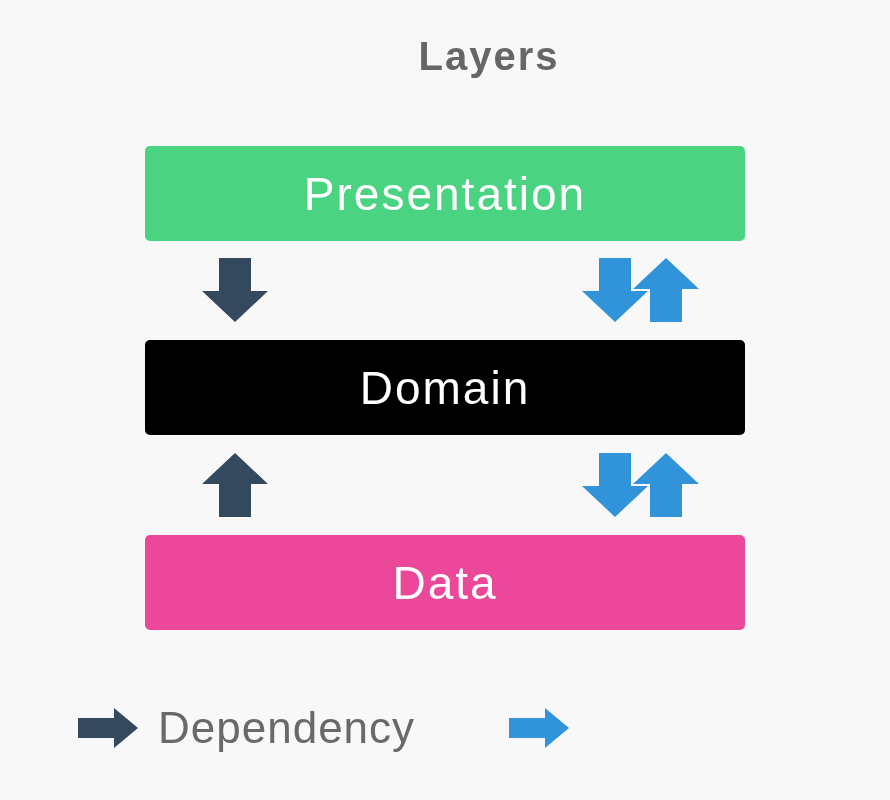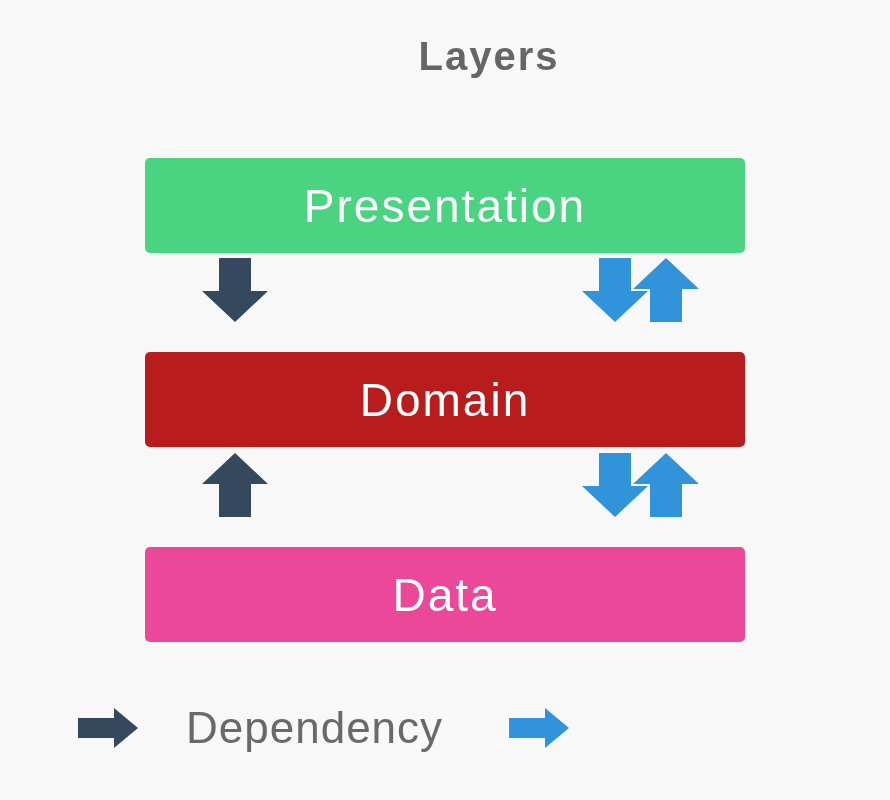--- a/index.html
+++ b/index.html
@@ -32,21 +32,20 @@
     width: 600px;
     height: 95px;
     border-radius: 5px;
     display: flex;
     align-items: center;
     justify-content: center;
     color: #ffffff;
     font-size: 46px;
     font-weight: 300;
     letter-spacing: 2px;
-    margin-top: 12px;
   }
   .box-presentation { top: 146px; }
   .box-domain { top: 340px; }
   .box-data { top: 535px; }
   .arrow-v {
     position: absolute;
     width: 66px;
     height: 64px;
   }
   .arrow-h {
@@ -63,36 +62,36 @@
     position: absolute;
     top: 703px;
     font-size: 44px;
     font-weight: 300;
     letter-spacing: 1px;
     color: #696969;
     white-space: nowrap;
   }
   .legend-arrow { top: 708px; }
   .legend-arrow-dep { left: 78px; }
-  .legend-label-dep { left: 158px; margin-left: 28px; }
+  .legend-label-dep { left: 158px; }
   .legend-arrow-flow { left: 509px; }
   .legend-label-flow { left: 586px; }
   svg { display: block; }
 </style>
 </head>
 <body>
 
 <div class="canvas" style="background-color: rgb(248, 248, 248);">
 
   <div class="diagram-title">Layers</div>
 
   <div class="layer-box box-presentation" style="background-color: rgb(74, 211, 129);">
     <span>Presentation</span>
   </div>
-  <div class="layer-box box-domain" style="background-color: #b91c1c;">
+  <div class="layer-box box-domain" style="background-color: #000000;">
     <span>Domain</span>
   </div>
   <div class="layer-box box-data" style="background-color: #ec4899;">
     <span>Data</span>
   </div>
 
   <div class="arrow-v gap1 dep-col">
     <svg width="66" height="64" viewBox="0 0 66 64">
       <polygon points="17,0 49,0 49,33 66,33 33,64 0,33 17,33" fill="#34495e"></polygon>
     </svg>

